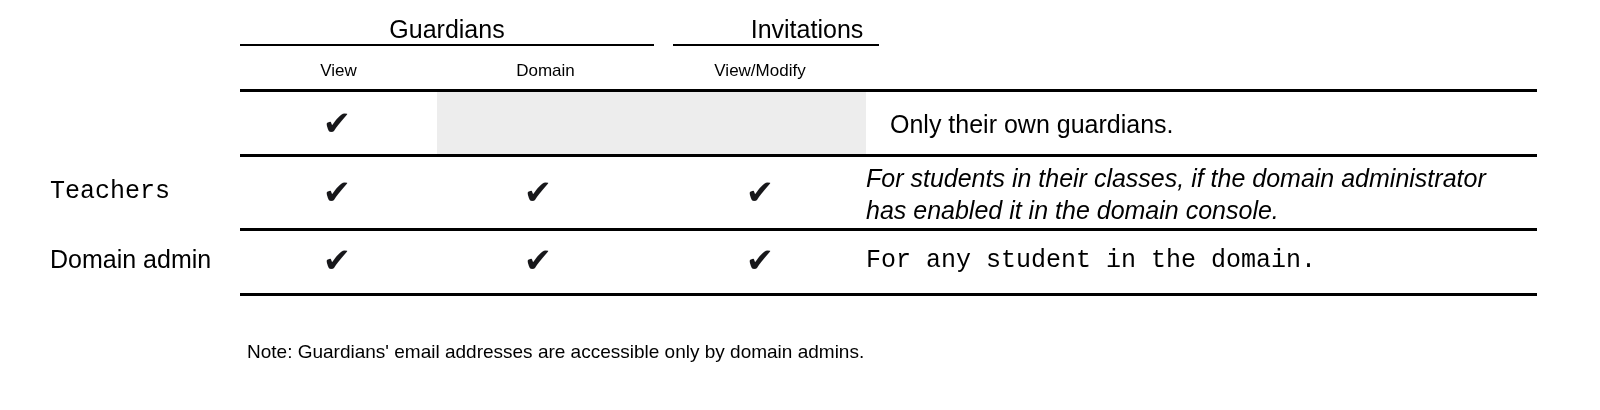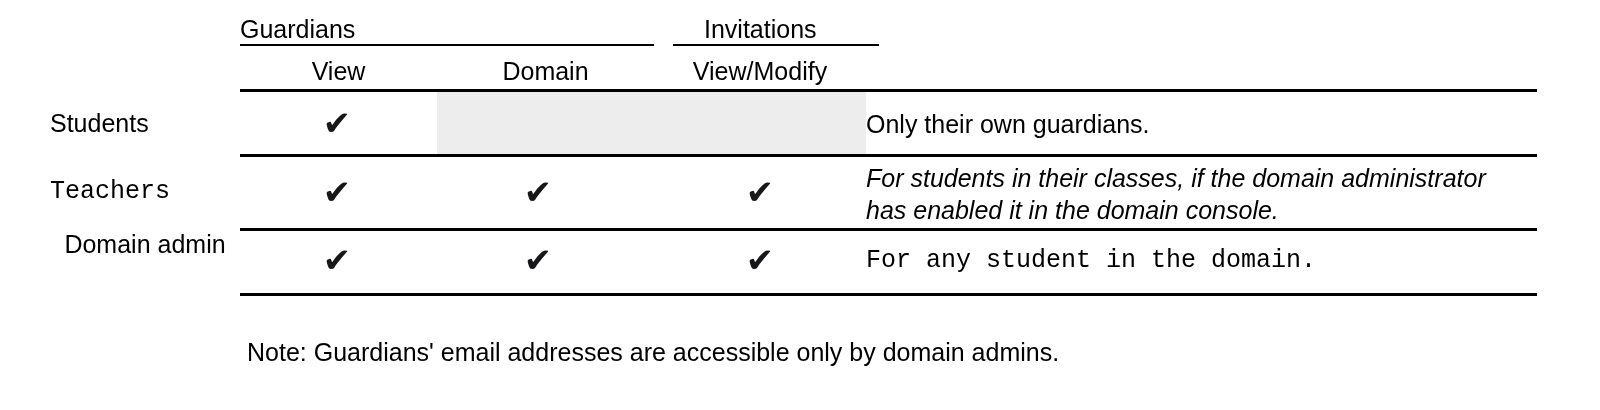--- a/index.html
+++ b/index.html
@@ -29,37 +29,37 @@
   }
   .rule.thin { height: 2px; }
 
   
   .group-head {
     position: absolute;
     top: 14px;
     height: 30px;
     line-height: 30px;
     font-size: 25px;
-    text-align: left;
+    text-align: center;
     white-space: nowrap;
   }
   #grp-guardians   { left: 240px; width: 414px; }
   #grp-invitations { left: 704px; width: 206px; }
 
   
   #rule-guardians   { left: 240px; width: 414px; top: 44px; }
   #rule-invitations { left: 673px; width: 206px; top: 44px; }
 
   
   .sub-head {
     position: absolute;
     top: 56px;
     height: 30px;
     line-height: 30px;
-    font-size: 25px;
+    font-size: 17px;
     text-align: center;
     white-space: nowrap;
   }
   #sub-view        { left: 240px; width: 197px; }
   #sub-modify      { left: 437px; width: 217px; }
   #sub-viewmodify  { left: 654px; width: 212px; text-align: center; }
 
   
   .body-rule { left: 240px; width: 1297px; }
   #rule-body-top    { top: 89px; }
@@ -81,21 +81,21 @@
   .row-label {
     position: absolute;
     left: 50px;
     width: 190px;
     font-size: 25px;
     line-height: 30px;
     white-space: nowrap;
   }
   #label-students     { top: 108px; }
   #label-teachers     { top: 177px; font-family: Liberation Mono, monospace; }
-  #label-domain-admin { top: 229px; text-align: center; }
+  #label-domain-admin { top: 244px; }
 
   
   .check {
     position: absolute;
     font-size: 34px;
     line-height: 34px;
     text-align: center;
     width: 60px;
     color: #17171a;
     font-family: "DejaVu Sans", sans-serif;
@@ -110,30 +110,30 @@
 
   
   .desc {
     position: absolute;
     left: 866px;
     width: 660px;
     font-size: 25px;
     line-height: 32px;
     white-space: pre-line;
   }
-  #desc-students     { top: 108px; }
+  #desc-students     { top: 108px; margin-left: 24px; }
   #desc-teachers     { top: 162px; font-style: italic; }
   #desc-domain-admin { top: 245px; font-family: Liberation Mono, monospace; }
 
   
   #note {
     position: absolute;
     left: 247px;
     top: 337px;
-    font-size: 25px;
+    font-size: 19px;
     line-height: 30px;
     white-space: nowrap;
   }
 </style>
 </head>
 <body>
 
 <div class="sheet">
 
   <div class="group-head" id="grp-guardians">Guardians</div>
@@ -146,21 +146,20 @@
   <div class="sub-head" id="sub-modify">Domain</div>
   <div class="sub-head" id="sub-viewmodify">View/Modify</div>
 
   <div id="shade-students" style="background: rgb(237, 237, 237);"></div>
 
   <div class="rule body-rule" id="rule-body-top"></div>
   <div class="rule body-rule" id="rule-body-1"></div>
   <div class="rule body-rule" id="rule-body-2"></div>
   <div class="rule body-rule" id="rule-body-bottom"></div>
 
-  <div class="row-label" id="label-students">Students</div>
   <div class="check col-view row-y-students">✔</div>
   <div class="desc" id="desc-students">Only their own guardians.</div>
 
   <div class="row-label" id="label-teachers">Teachers</div>
   <div class="check col-view row-y-teachers">✔</div>
   <div class="check col-modify row-y-teachers">✔</div>
   <div class="check col-viewmodify row-y-teachers">✔</div>
   <div class="desc" id="desc-teachers">For students in their classes, if the domain administrator
 has enabled it in the domain console.</div>
 

